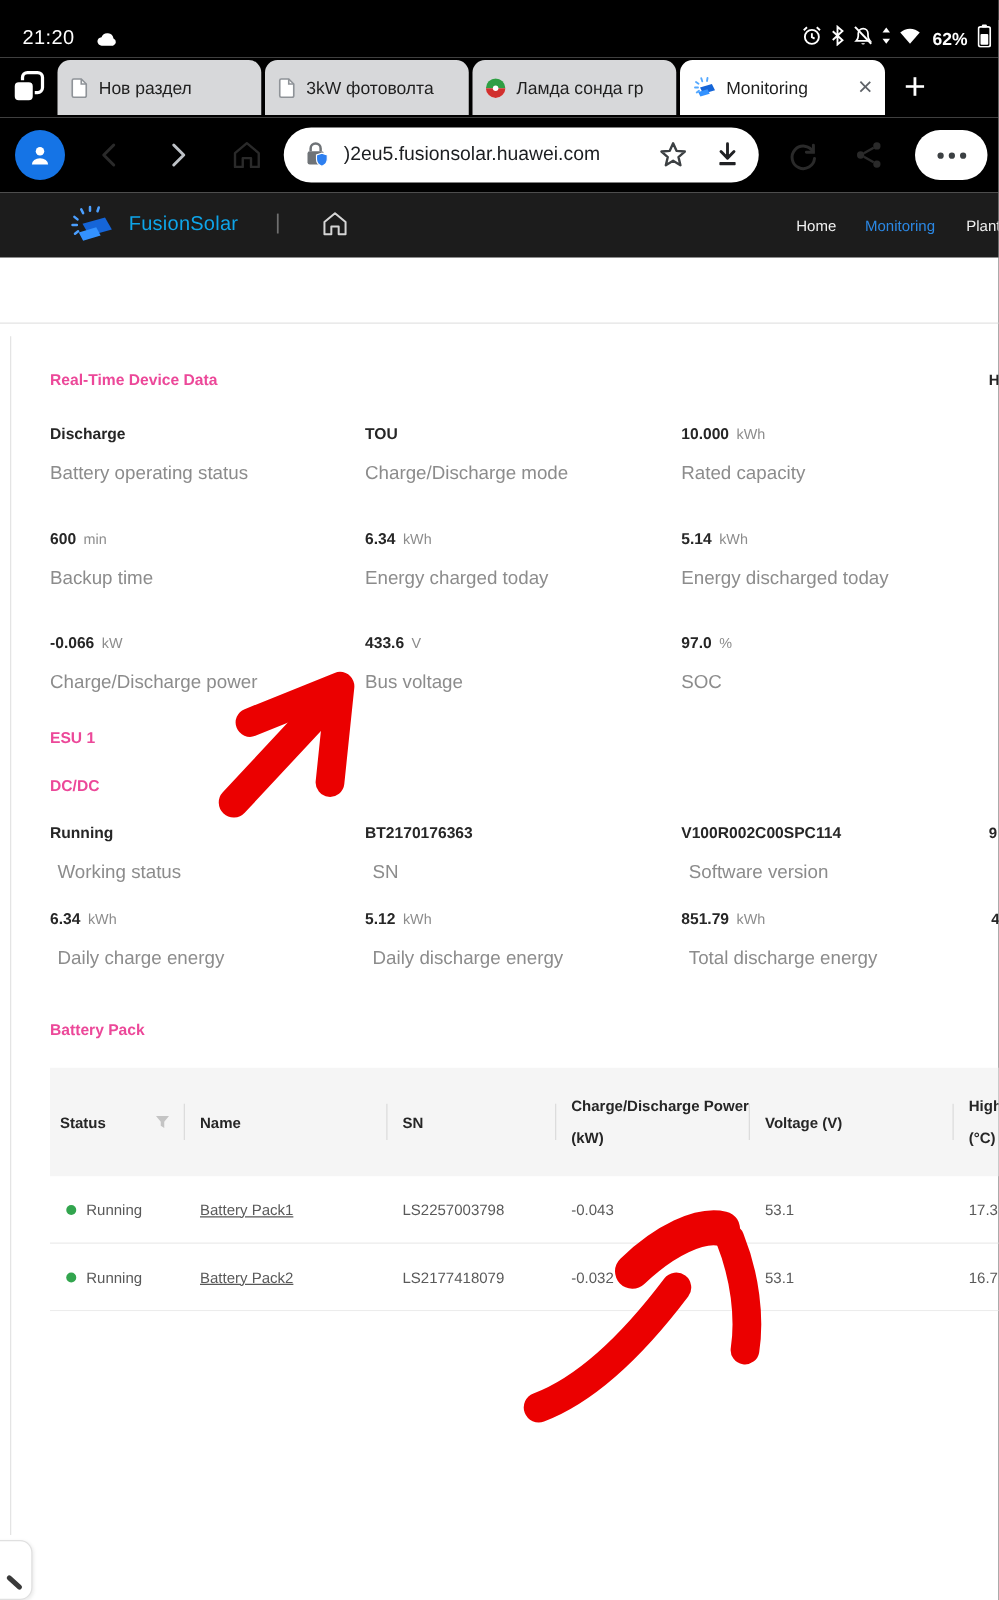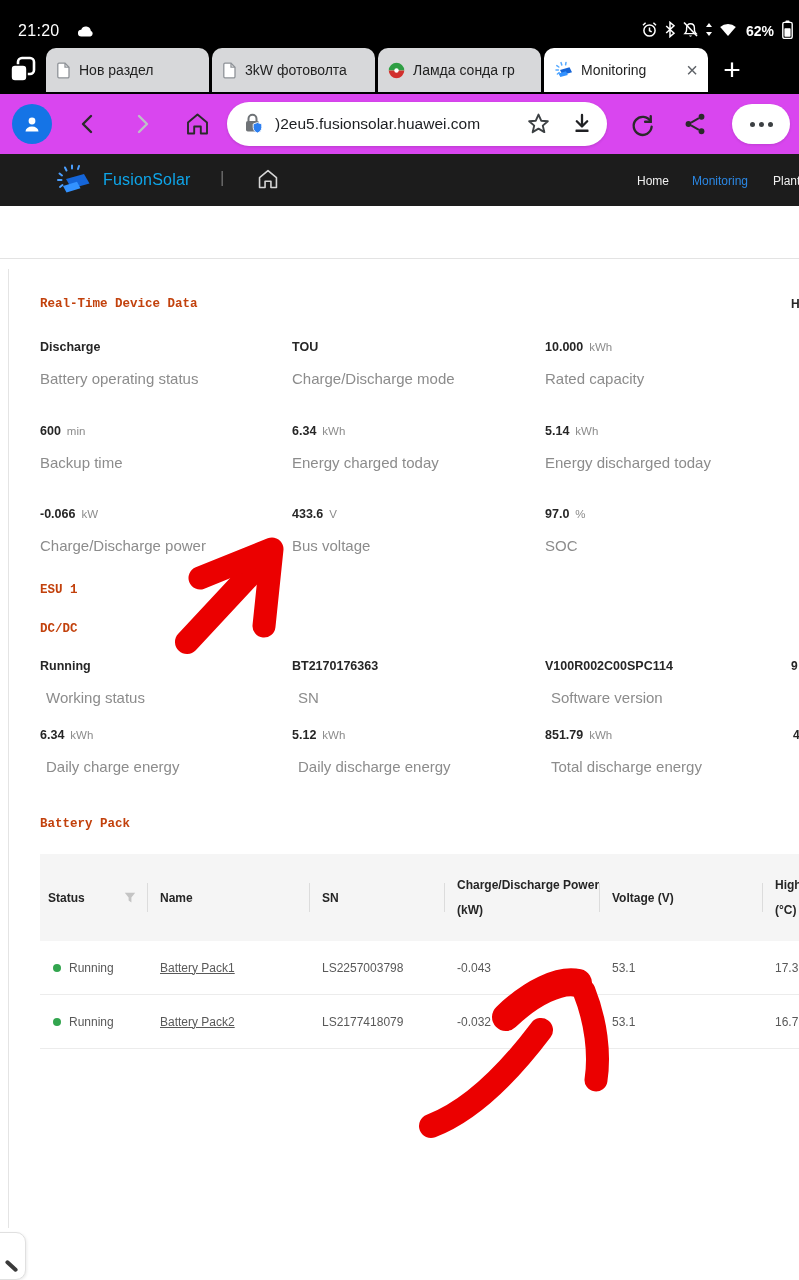--- a/index.html
+++ b/index.html
@@ -21,21 +21,21 @@
   .tab { width:163px; height:44px; margin-right:3px; background:#d7d8da; border-radius:10px 10px 0 0;
     display:flex; align-items:center; padding:0 10px; gap:8px; font-size:14px; color:#1f1f1f;
     white-space:nowrap; overflow:hidden; flex:none; }
   .tab.active { background:#fff; }
   .tab .tab-label { overflow:hidden; text-overflow:clip; flex:1; }
   .tab-close { font-size:20px; color:#5f6368; margin-left:4px; line-height:1; }
   .tab-new { width:42px; height:44px; display:flex; align-items:center; justify-content:center;
     color:#fff; font-size:30px; font-weight:300; line-height:1; }
 
   
-  .toolbar { position:absolute; top:78px; left:0; width:799px; height:60px; background:#d946ef;
+  .toolbar { position:absolute; top:78px; left:0; width:799px; height:60px; background:#000000;
     display:flex; align-items:center; }
   .avatar { width:40px; height:40px; border-radius:50%; background:#1574e6; margin-left:12px;
     display:flex; align-items:center; justify-content:center; flex:none; }
   .nav-ic { display:flex; align-items:center; justify-content:center; flex:none; }
   .ic-back { margin-left:24px; } .ic-fwd { margin-left:30px; } .ic-home { margin-left:30px; }
   .url-pill { margin-left:16px; width:380px; height:44px; background:#fff; border-radius:22px;
     box-shadow:0 1px 3px rgba(0,0,0,.14); display:flex; align-items:center; padding:0 13px; flex:none; }
   .url-text { flex:1; font-size:15.5px; color:#1c1e21; margin-left:9px; white-space:nowrap; overflow:hidden; }
   .ic-refresh { margin-left:21px; } .ic-share { margin-left:27px; }
   .menu-pill { margin-left:24px; width:58px; height:40px; background:#fff; border-radius:20px;
@@ -52,21 +52,21 @@
   .hdr-nav { position:absolute; top:0; left:0; width:100%; height:52px; font-size:12px; }
   .hdr-nav span { position:absolute; top:20px; }
   .nav-home { left:637px; color:#f0f0f0; }
   .nav-monitoring { left:692px; color:#2b87e3; }
   .nav-plants { left:773px; color:#f0f0f0; }
 
   
   .page-divider { position:absolute; top:242px; left:0; width:799px; height:1px; background:#e3e3e3; }
   .card-left-border { position:absolute; top:253px; left:8px; width:1px; height:959px; background:#e4e4e4; }
 
-  .sec-title { position:absolute; font-size:12.5px; font-weight:700; color:#c2410c;font-family:Liberation Mono, monospace; }
+  .sec-title { position:absolute; font-size:12.5px; font-weight:700; color:#ec4899; }
   .partial { position:absolute; font-size:12px; font-weight:700; color:#262626; }
 
   .stat { position:absolute; width:246px; }
   .stat .v { font-size:12.5px; font-weight:700; color:#262626; white-space:nowrap; }
   .stat .u { font-size:11.5px; font-weight:400; color:#8c8c8c; margin-left:6px; }
   .stat .l { font-size:15px; color:#8c8c8c; margin-top:16px; white-space:nowrap; }
   .stat.indent .l { padding-left:6px; }
 
   
   .table-wrap { position:absolute; left:40px; top:838px; width:759px; overflow:hidden; }

